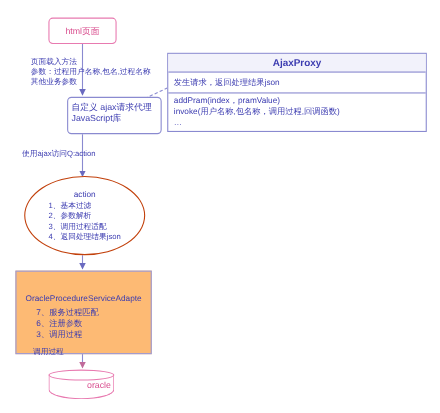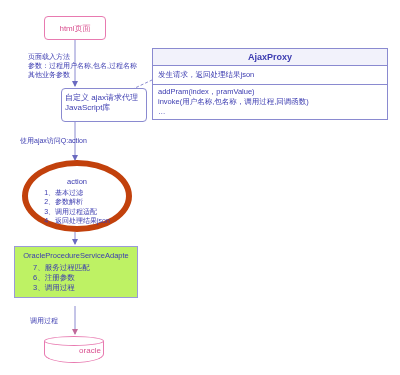--- a/index.html
+++ b/index.html
@@ -49,21 +49,21 @@
     text-align: left;
     padding: 4px 3px;
     margin-left: 29px;
   }
   
   .action-ellipse {
     left: 22px;
     top: 160px;
     width: 110px;
     height: 72px;
-    border: 6px solid #c2410c;
+    border: 1px solid #c2410c;
     border-radius: 50%;
     background: #ffffff;
     color: #3b3bb0;
     font-size: 7px;
     line-height: 9.5px;
     padding-top: 11px;
     text-align: center;
   }
   .action-ellipse .title {
     font-size: 7.5px;
@@ -71,27 +71,27 @@
   }
   .action-ellipse .lines {
     text-align: left;
     display: inline-block;
   }
   
   .adapter-box {
     left: 14px;
     top: 246px;
     width: 124px;
-    height: 52px;
+    height: 76px;
     border: 1px solid #9a9ad8;
-    background: #bef264;
+    background: #fdba74;
     color: #3b3bb0;
     font-size: 7.5px;
     line-height: 10px;
-    padding: 4px 4px 0 4px;
+    padding: 20px 4px 0 4px;
   }
   .adapter-box .title {
     text-align: center;
     margin-bottom: 2px;
   }
   .adapter-box .lines {
     padding-left: 14px;
   }
   
   .cylinder {

